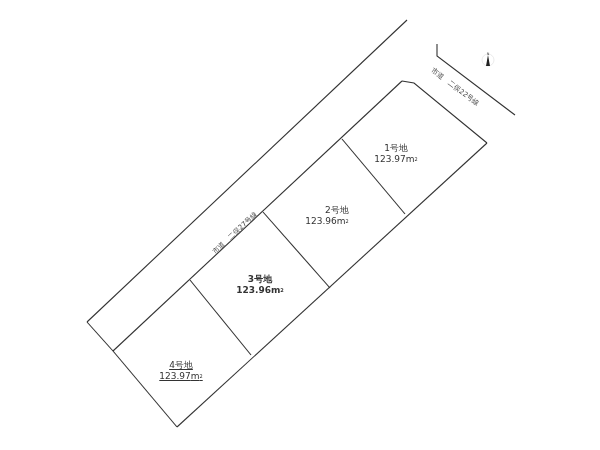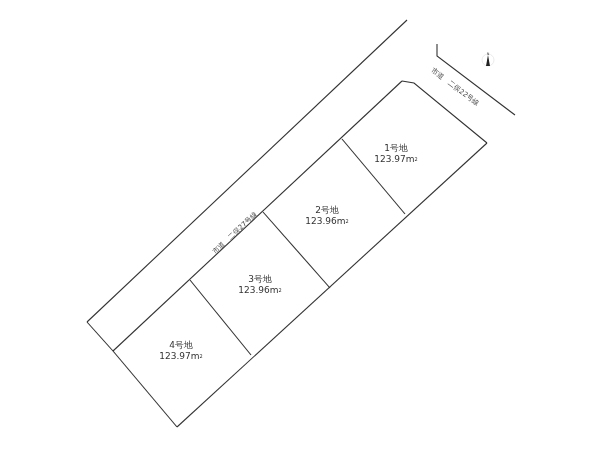--- a/index.html
+++ b/index.html
@@ -40,24 +40,24 @@
   </g>
 </svg>
 
 <div class="road-label" style="left:206px; top:228px; transform: rotate(-43deg);">市道　二俣27号線</div>
 <div class="road-label" style="left:426px; top:82px; transform: rotate(37deg);">市道　二俣22号線</div>
 
 <div class="lot-label" style="left:396px; top:143px;">
   <div>1号地</div>
   <div><span>123.97</span><span>m<span class="sup">2</span></span></div>
 </div>
-<div class="lot-label" style="left:327px; top:205px;">
+<div class="lot-label" style="left:327px; top:205px;text-align:right;">
   <div>2号地</div>
   <div><span>123.96</span><span>m<span class="sup">2</span></span></div>
 </div>
-<div class="lot-label" style="left:260px; top:274px;">
+<div class="lot-label" style="left:260px; top:274px;font-weight:bold;">
   <div>3号地</div>
   <div><span>123.96</span><span>m<span class="sup">2</span></span></div>
 </div>
-<div class="lot-label" style="left:181px; top:340px;">
+<div class="lot-label" style="left:181px; top:360px;text-decoration:underline;">
   <div>4号地</div>
   <div><span>123.97</span><span>m<span class="sup">2</span></span></div>
 </div>
 
 </body></html>

